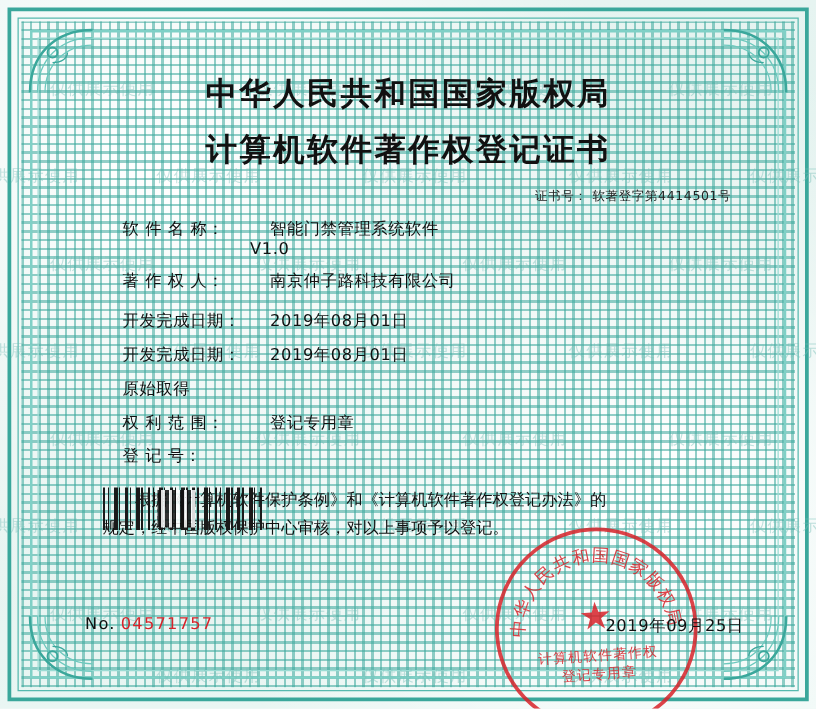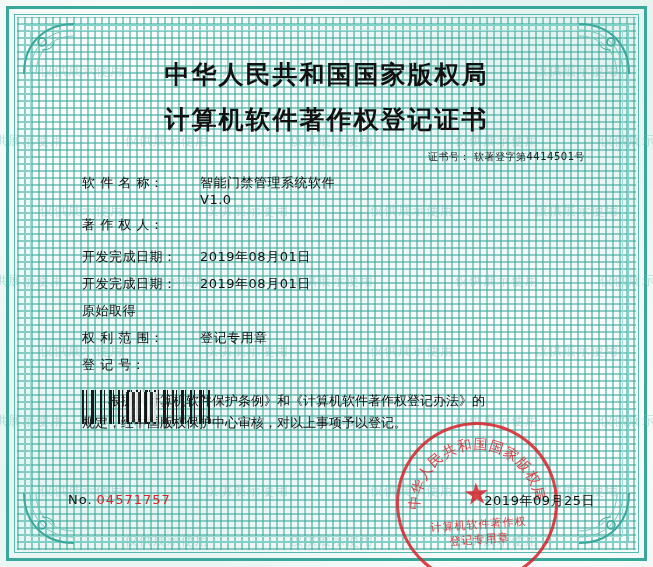--- a/index.html
+++ b/index.html
@@ -146,20 +146,21 @@
     margin-top: 10px;
     padding-left: 42px;
     padding-right: 30px;
   }
   .field-row {
     display: flex;
     align-items: baseline;
     margin-bottom: 9px;
     font-size: 13px;
     color: #111111;
+    padding-left: 16px;
   }
   .field-label {
     width: 118px;
     flex: 0 0 118px;
     letter-spacing: 0.5px;
     white-space: nowrap;
   }
   .field-value {
     flex: 1 1 auto;
     letter-spacing: 0.5px;
@@ -373,20 +374,21 @@
     <div class="fields">
 
       <div class="field-row tight">
         <div class="field-label">软 件 名 称：</div>
         <div class="field-value">智能门禁管理系统软件</div>
       </div>
       <div class="field-value sub">V1.0</div>
 
       <div class="field-row">
         <div class="field-label">著 作 权 人：</div>
+        <div class="field-value">南京仲子路科技有限公司</div>
       </div>
 
       <div class="field-row" style="margin-top:14px;">
         <div class="field-label">开发完成日期：</div>
         <div class="field-value">2019年08月01日</div>
       </div>
 
       <div class="field-row">
         <div class="field-label">开发完成日期：</div>
         <div class="field-value">2019年08月01日</div>

